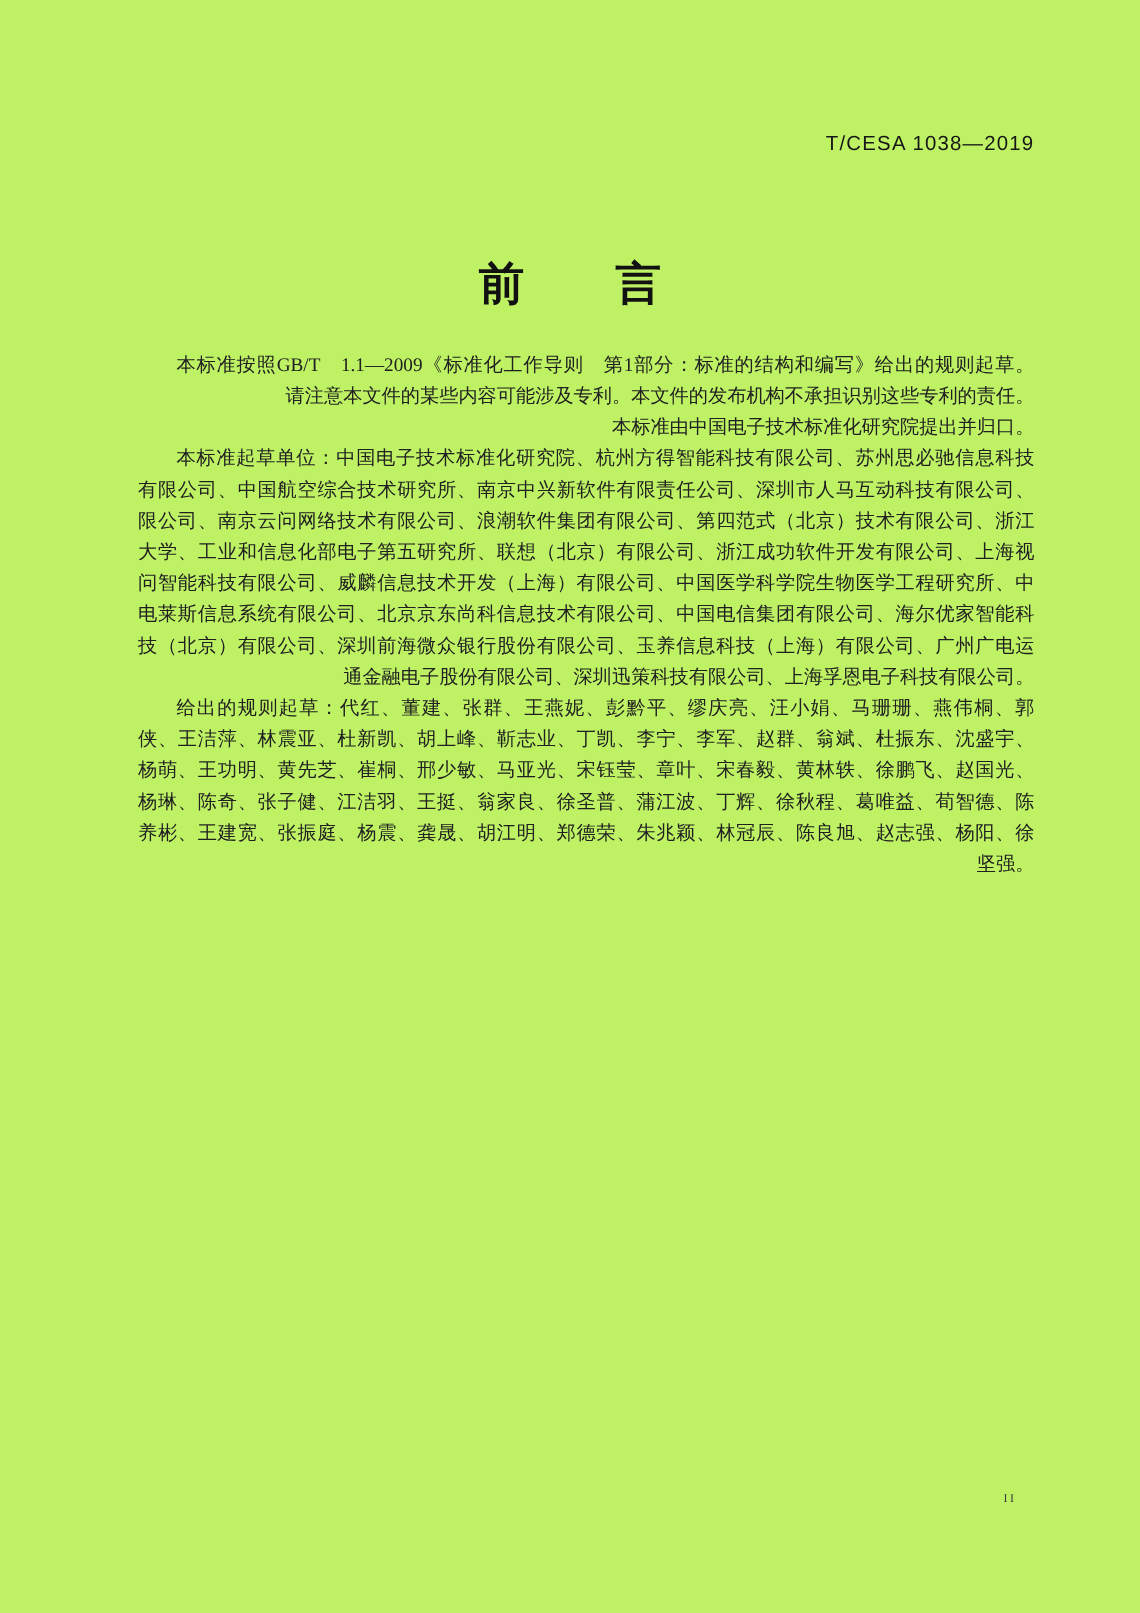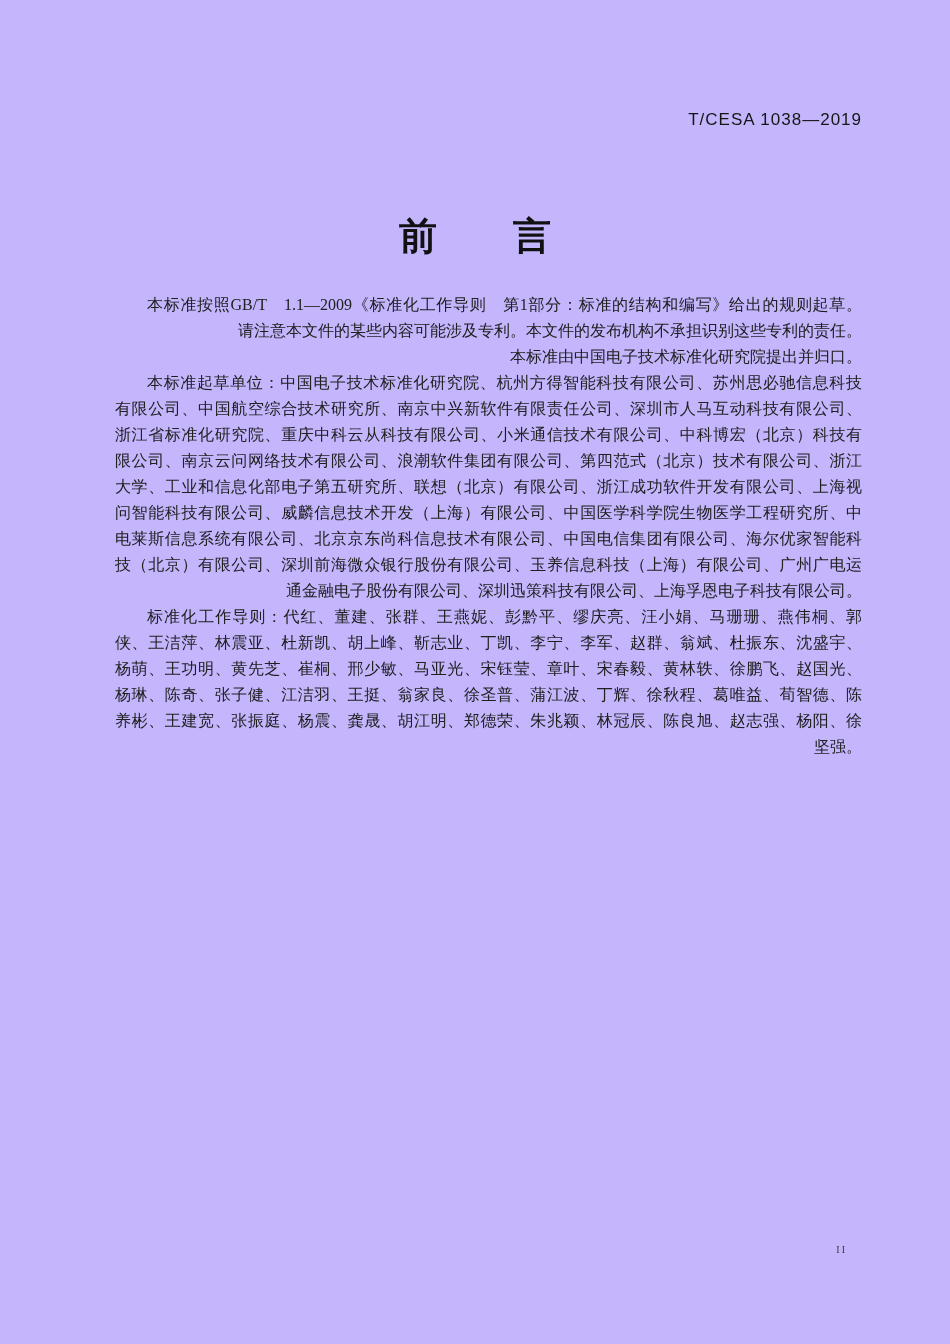--- a/index.html
+++ b/index.html
@@ -4,21 +4,21 @@
 <style>
   html, body {
     margin: 0;
     padding: 0;
     background: #ffffff;
   }
   .page {
     position: relative;
     width: 950px;
     height: 1344px;
-    background: #c4b5fd;
+    background: #bef264;
     overflow: hidden;
     color: #1e1e1e;
   }
   .doc-header {
     position: absolute;
     top: 110px;
     left: 115px;
     width: 747px;
     text-align: right;
     font-family: "Liberation Sans", sans-serif;
@@ -79,28 +79,27 @@
   <div class="doc-header">T/CESA 1038—2019</div>
 
   <div class="doc-title">前　　言</div>
 
   <div class="foreword-body">
       <div class="line fill indent">本标准按照GB/T　1.1—2009《标准化工作导则　第1部分：标准的结构和编写》给出的规则起草。</div>
       <div class="line indent">请注意本文件的某些内容可能涉及专利。本文件的发布机构不承担识别这些专利的责任。</div>
       <div class="line indent">本标准由中国电子技术标准化研究院提出并归口。</div>
       <div class="line fill indent">本标准起草单位：中国电子技术标准化研究院、杭州方得智能科技有限公司、苏州思必驰信息科技</div>
       <div class="line fill">有限公司、中国航空综合技术研究所、南京中兴新软件有限责任公司、深圳市人马互动科技有限公司、</div>
-      <div class="line fill">浙江省标准化研究院、重庆中科云从科技有限公司、小米通信技术有限公司、中科博宏（北京）科技有</div>
       <div class="line fill">限公司、南京云问网络技术有限公司、浪潮软件集团有限公司、第四范式（北京）技术有限公司、浙江</div>
       <div class="line fill">大学、工业和信息化部电子第五研究所、联想（北京）有限公司、浙江成功软件开发有限公司、上海视</div>
       <div class="line fill">问智能科技有限公司、威麟信息技术开发（上海）有限公司、中国医学科学院生物医学工程研究所、中</div>
       <div class="line fill">电莱斯信息系统有限公司、北京京东尚科信息技术有限公司、中国电信集团有限公司、海尔优家智能科</div>
       <div class="line fill">技（北京）有限公司、深圳前海微众银行股份有限公司、玉养信息科技（上海）有限公司、广州广电运</div>
       <div class="line">通金融电子股份有限公司、深圳迅策科技有限公司、上海孚恩电子科技有限公司。</div>
-      <div class="line fill indent">标准化工作导则：代红、董建、张群、王燕妮、彭黔平、缪庆亮、汪小娟、马珊珊、燕伟桐、郭</div>
+      <div class="line fill indent">给出的规则起草：代红、董建、张群、王燕妮、彭黔平、缪庆亮、汪小娟、马珊珊、燕伟桐、郭</div>
       <div class="line fill">侠、王洁萍、林震亚、杜新凯、胡上峰、靳志业、丁凯、李宁、李军、赵群、翁斌、杜振东、沈盛宇、</div>
       <div class="line fill">杨萌、王功明、黄先芝、崔桐、邢少敏、马亚光、宋钰莹、章叶、宋春毅、黄林轶、徐鹏飞、赵国光、</div>
       <div class="line fill">杨琳、陈奇、张子健、江洁羽、王挺、翁家良、徐圣普、蒲江波、丁辉、徐秋程、葛唯益、荀智德、陈</div>
       <div class="line fill">养彬、王建宽、张振庭、杨震、龚晟、胡江明、郑德荣、朱兆颖、林冠辰、陈良旭、赵志强、杨阳、徐</div>
       <div class="line">坚强。</div>
     </div>
 
   <div class="page-number">II</div>
 
 </div>

